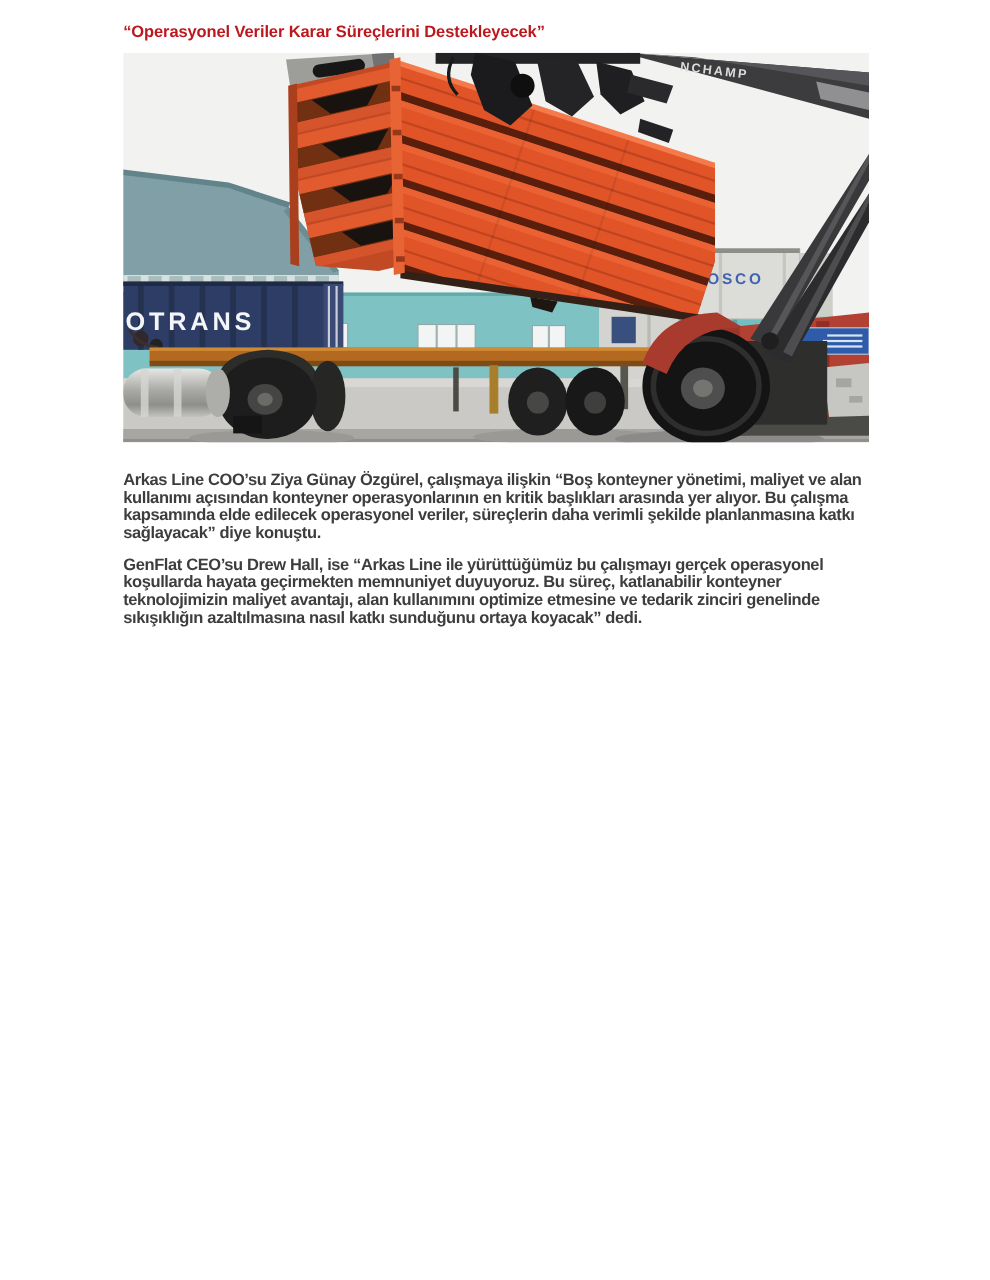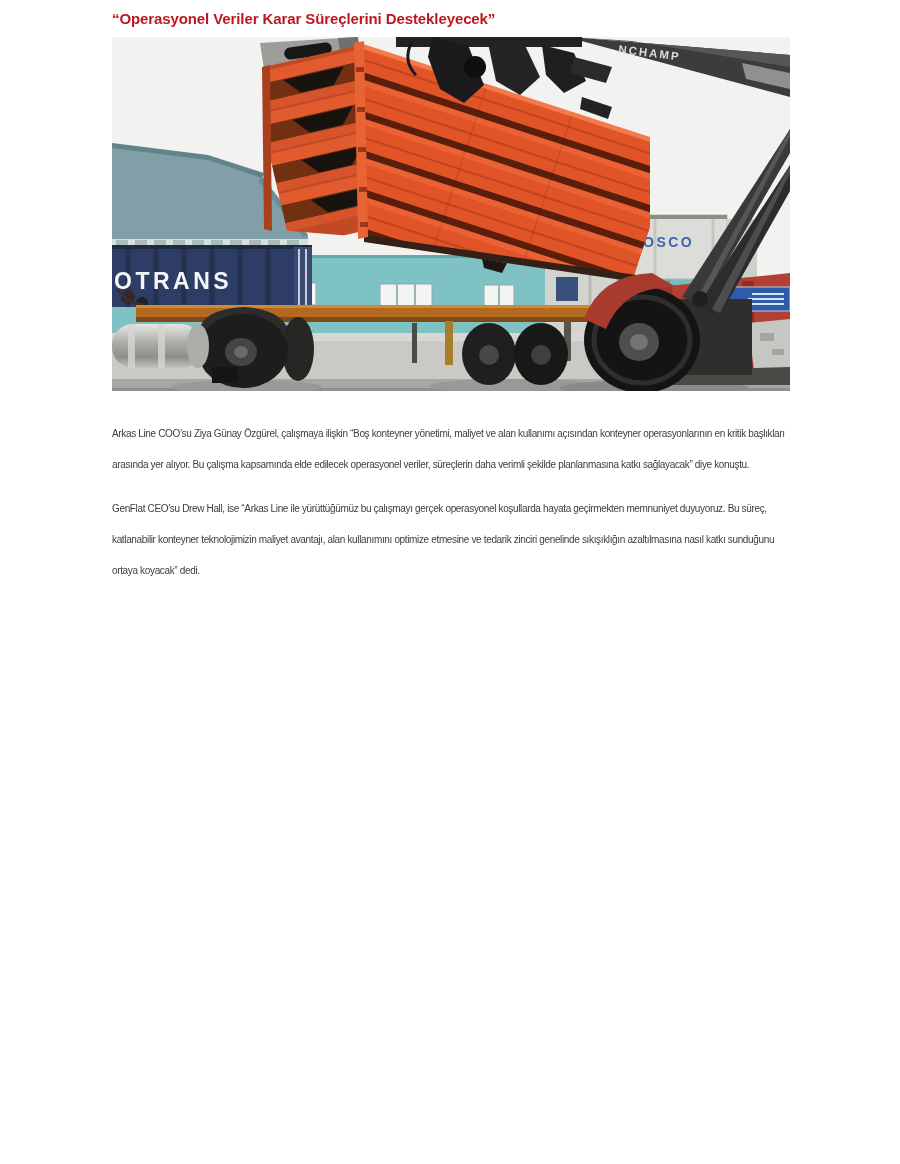--- a/index.html
+++ b/index.html
@@ -6,41 +6,43 @@
   body {
     width: 900px; height: 1164px;
     font-family: "Liberation Sans", sans-serif;
     color: #3d3d3d;
     overflow: hidden;
   }
   .article {
     width: 678px;
     margin-left: 112px;
     padding-top: 9px;
+    margin-top: 11px;
   }
   .heading {
     color: #bd171e;
     font-size: 15px;
     font-weight: bold;
     line-height: 19px;
     letter-spacing: -0.1px;
     margin: 0;
   }
   .heading-top { margin-bottom: 0; }
   .photo-figure {
     margin: 9px 0 27px 0;
     width: 678px;
     height: 354px;
     line-height: 0;
   }
   .para {
-    font-size: 10px;
-    line-height: 31px;
+    font-size: 15px;
+    line-height: 16px;
     letter-spacing: -0.35px;
     margin: 0 0 14px 0;
+    font-weight: bold;
   }
   .para-1 { margin-bottom: 13px; }
   .para-2 { margin-bottom: 17px; margin-top: 1px; }
   .para-3 { margin-bottom: 0; }
   svg text { font-family: "Liberation Sans", sans-serif; }
 </style>
 </head>
 <body>
 
 <div class="article">

